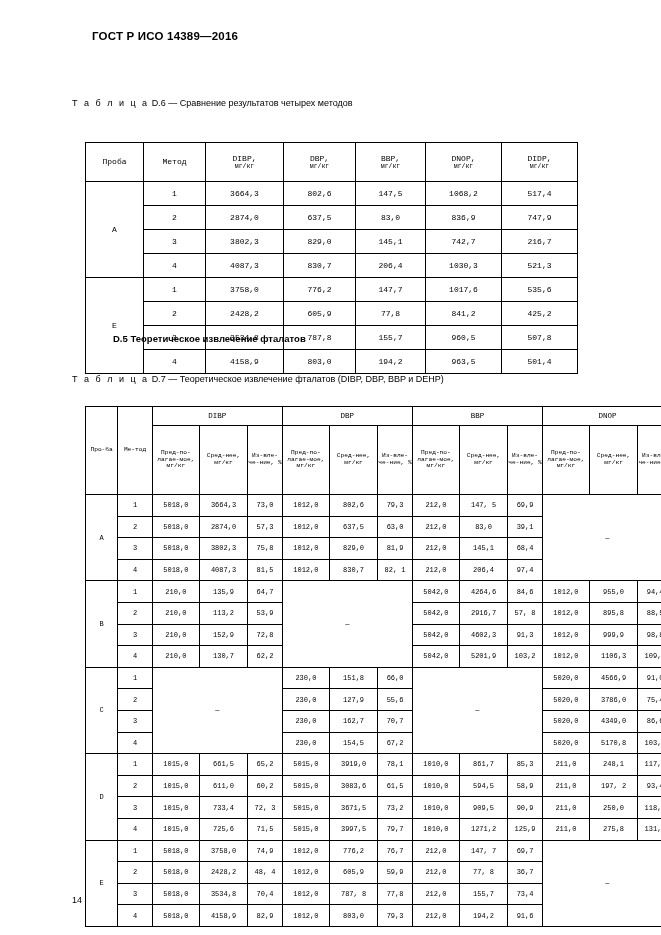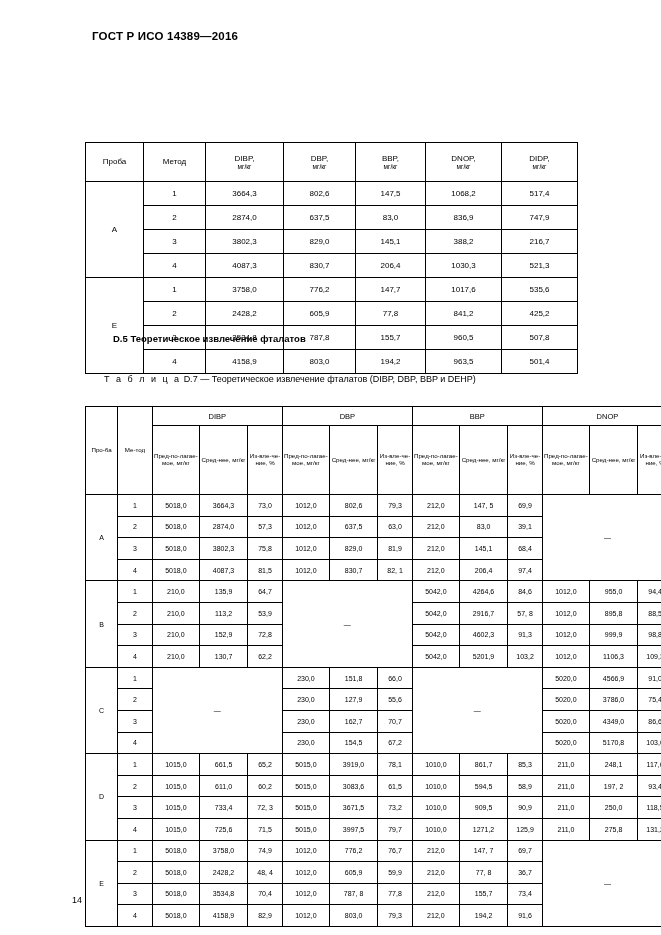--- a/index.html
+++ b/index.html
@@ -40,20 +40,21 @@
     position: absolute;
     font-size: 9px;
   }
   .caption .spaced {
     letter-spacing: 2px;
   }
   table {
     border-collapse: collapse;
     font-size: 8px;
     table-layout: fixed;
+    font-family: Liberation Mono, monospace;
   }
   table td, table th {
     border: 1px solid #000000;
     text-align: center;
     vertical-align: middle;
     padding: 1px 1px;
     font-weight: normal;
   }
   
   #table-d6 {
@@ -108,20 +109,25 @@
   }
 </style>
 </head>
 <body>
 
 <div class="page">
 
   <div class="header">ГОСТ Р ИСО 14389—2016</div>
 
 
+  <div class="caption" style="left:72px; top:98px;">
+    <span class="spaced">Т а б л и ц а</span>
+    <span>D.6</span>
+    <span>— Сравнение результатов четырех методов</span>
+  </div>
 
   <table id="table-d6">
     <colgroup>
       <col style="width:58px">
         <col style="width:62px">
         <col style="width:78px">
         <col style="width:72px">
         <col style="width:70px">
         <col style="width:76px">
         <col style="width:76px">
@@ -171,21 +177,21 @@
         <td>637,5</td>
         <td>83,0</td>
         <td>836,9</td>
         <td>747,9</td>
       </tr>
       <tr>
         <td>3</td>
         <td>3802,3</td>
         <td>829,0</td>
         <td>145,1</td>
-        <td>388,2</td>
+        <td>742,7</td>
         <td>216,7</td>
       </tr>
       <tr>
         <td>4</td>
         <td>4087,3</td>
         <td>830,7</td>
         <td>206,4</td>
         <td>1030,3</td>
         <td>521,3</td>
       </tr>
@@ -221,21 +227,21 @@
         <td>803,0</td>
         <td>194,2</td>
         <td>963,5</td>
         <td>501,4</td>
       </tr>
     </tbody>
   </table>
 
   <div class="section-title" style="left:113px; top:333px;">D.5 Теоретическое извлечение фталатов</div>
 
-  <div class="caption" style="left:72px; top:374px;margin-left:32px;">
+  <div class="caption" style="left:72px; top:374px;">
     <span class="spaced">Т а б л и ц а</span>
     <span>D.7</span>
     <span>— Теоретическое извлечение фталатов (DIBP, DBP, BBP и DEHP)</span>
   </div>
 
   <table id="table-d7">
     <colgroup>
       <col style="width:26px">
         <col style="width:28px">
       <col style="width:38px">

